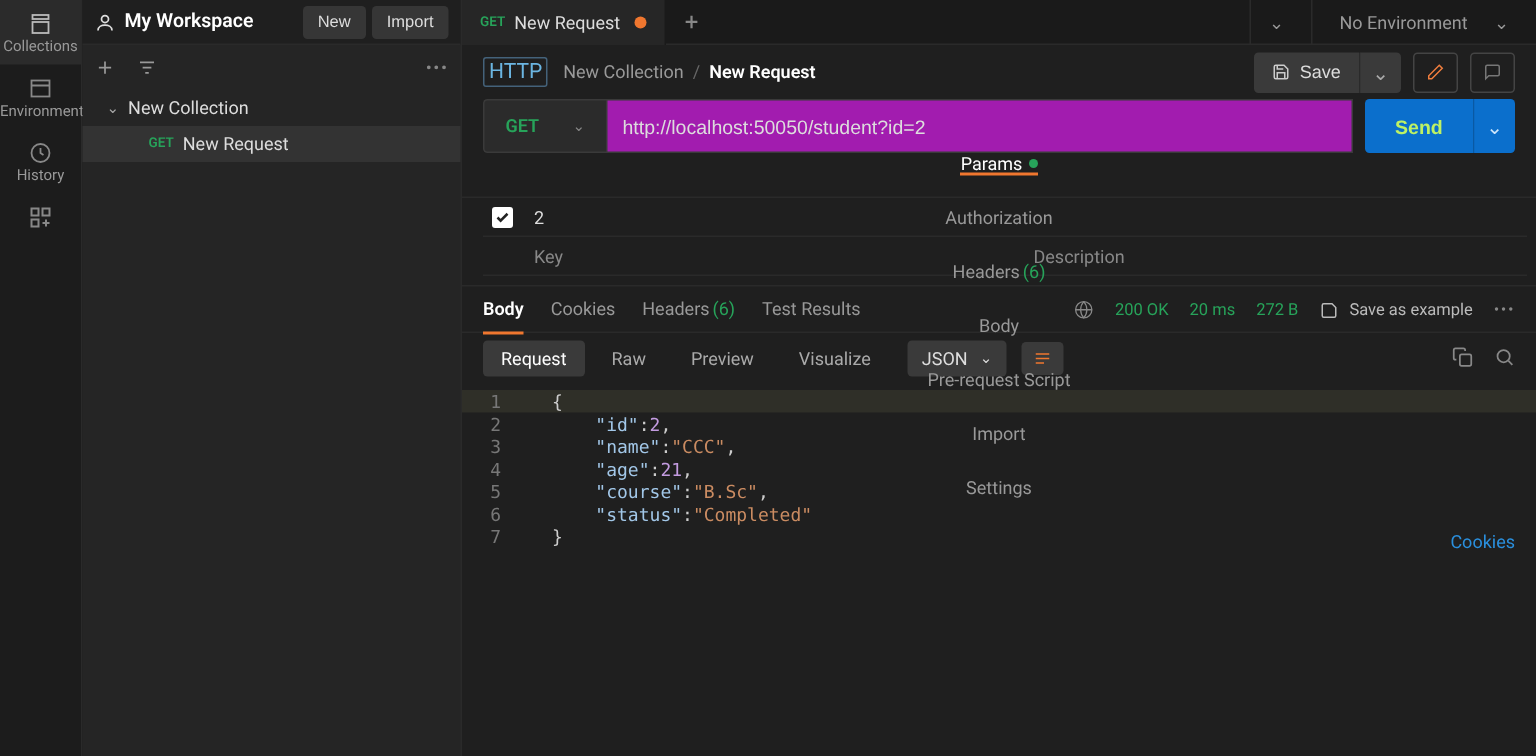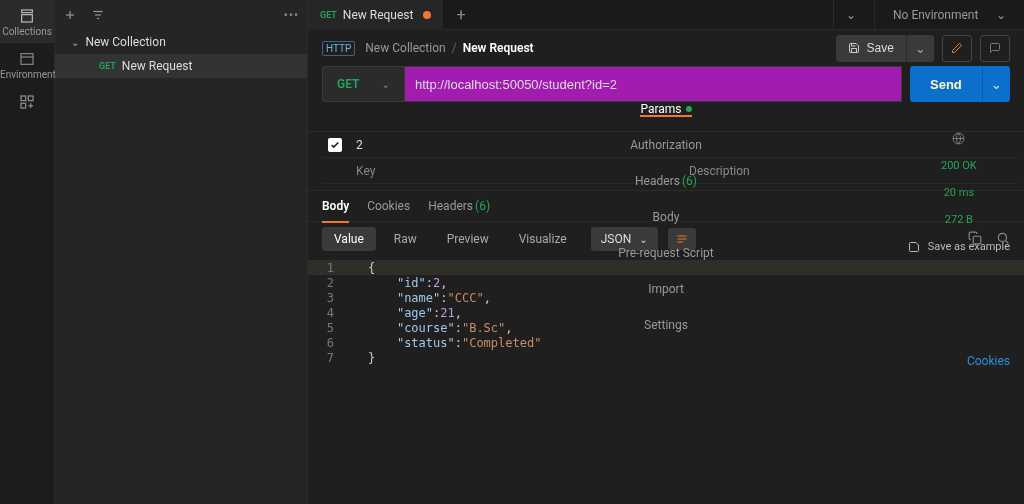--- a/index.html
+++ b/index.html
@@ -40,39 +40,39 @@
 .tab .method-tag { font-size: 9px; }
 .tab-name { color: #ddd; font-size: 12px; }
 .dirty { width: 8px; height: 8px; background: #f0772f; border-radius: 50%; margin-left: 10px; display: inline-block; }
 .tab-plus { color: #888; padding: 0 12px; cursor: pointer; font-size: 16px; }
 .env { margin-left: auto; display: flex; align-items: center; color: #999; }
 .env-select { padding: 0 18px 0 12px; border-left: 1px solid #2a2a2a; height: 30px; display: flex; align-items: center; cursor: pointer; }
 .env-noenv { padding: 0 18px; border-left: 1px solid #2a2a2a; height: 30px; display: flex; align-items: center; min-width: 150px; justify-content: space-between; cursor: pointer; }
 
 
 .crumb-row { height: 36px; display: flex; align-items: center; padding: 0 14px; }
-.http-badge { color: #6bb5e1; font-size: 10px; border: 1px solid #44627a; padding: 1px 3px; border-radius: 2px; margin-right: 10px; }
+.http-badge { color: #6bb5e1; font-size: 14px; border: 1px solid #44627a; padding: 1px 3px; border-radius: 2px; margin-right: 10px; }
 .crumb { color: #999; }
 .crumb-sep { color: #666; margin: 0 6px; }
 .crumb-strong { color: #fff; font-weight: 600; }
 .actions { margin-left: auto; display: flex; gap: 8px; }
 .save-grp { display: flex; }
 .save-btn { background: #3a3a3a; color: #ddd; border: none; padding: 6px 12px; border-radius: 3px 0 0 3px; display: flex; align-items: center; gap: 6px; cursor: pointer; font-size: 12px; }
 .save-drop { background: #3a3a3a; color: #aaa; border: none; border-left: 1px solid #2a2a2a; padding: 6px 8px; border-radius: 0 3px 3px 0; cursor: pointer; }
 .action-icon { border: 1px solid #444; padding: 5px 8px; border-radius: 3px; color: #f07e3e; cursor: pointer; display: flex; align-items: center; }
 .action-icon.gray { color: #777; }
 
 
 .url-row { display: flex; align-items: stretch; padding: 0 14px; height: 36px; gap: 0; }
 .method-select { background: #2b2b2b; border: 1px solid #3a3a3a; border-right: none; border-radius: 3px 0 0 3px; display: flex; align-items: center; padding: 0 14px; cursor: pointer; min-width: 82px; }
 .method-label { color: #27a35a; font-weight: 600; font-size: 12px; }
 .method-v { margin-left: auto; color: #888; font-size: 10px; }
 .url-input { flex: 1; background: #a21caf; border: 1px solid #3a3a3a; color: #ddd; padding: 0 10px; font-size: 13px; outline: none; }
 .send-grp { display: flex; margin-left: 8px; }
-.send-btn { background: #0b6fcc; color: #fef9c3; border: none; padding: 0 20px; border-radius: 3px 0 0 3px; font-weight: 600; font-size: 13px; cursor: pointer; }
+.send-btn { background: #0b6fcc; color: #bef264; border: none; padding: 0 20px; border-radius: 3px 0 0 3px; font-weight: 600; font-size: 13px; cursor: pointer; }
 .send-drop { background: #0b6fcc; color: #cfe6fb; border: none; border-left: 1px solid #0959a3; padding: 0 8px; border-radius: 0 3px 3px 0; cursor: pointer; }
 
 
 .req-tabs { height: 30px; display: flex; align-items: center; padding: 0 14px; gap: 22px; border-bottom: 1px solid #2a2a2a; position: relative; flex-direction: column; }
 .req-tab { color: #999; font-size: 12px; cursor: pointer; position: relative; height: 30px; display: flex; align-items: center; }
 .req-tab.active { color: #fff; }
 .req-tab.active::after { content: ""; position: absolute; left: 0; right: 0; bottom: -1px; height: 2px; background: #f0772f; }
 .t-dot { width: 6px; height: 6px; background: #27a35a; border-radius: 50%; display: inline-block; margin-left: 4px; }
 .t-badge { color: #27a35a; margin-left: 2px; }
 .cookies-link { margin-left: auto; color: #2a8fdd; cursor: pointer; }
@@ -84,21 +84,21 @@
 .pcell.desc { flex: 1; }
 .checkbox { width: 14px; height: 14px; background: #fff; border-radius: 2px; margin-right: 10px; display: flex; align-items: center; justify-content: center; margin-left: 6px; }
 .checkbox svg { display: block; }
 .prow.head .pcell { color: #888; }
 
 
 .res-tabs { height: 32px; display: flex; align-items: center; padding: 0 14px; gap: 18px; border-bottom: 1px solid #2a2a2a; border-top: 1px solid #2a2a2a; margin-top: 6px; }
 .res-tab { color: #999; font-size: 12px; cursor: pointer; position: relative; height: 32px; display: flex; align-items: center; }
 .res-tab.active { color: #fff; font-weight: 600; }
 .res-tab.active::after { content: ""; position: absolute; left: 0; right: 0; bottom: -1px; height: 2px; background: #f0772f; }
-.res-status { margin-left: auto; display: flex; align-items: center; gap: 14px; font-size: 11px; flex-direction: column; }
+.res-status { margin-left: auto; display: flex; align-items: center; gap: 14px; font-size: 11px; }
 .ok, .ms, .bytes { color: #27a35a; }
 .save-ex { color: #bbb; display: flex; align-items: flex-end; gap: 8px; cursor: pointer; }
 .res-dots { color: #888; cursor: pointer; letter-spacing: 1px; }
 
 
 .view-row { height: 34px; display: flex; align-items: center; padding: 0 14px; gap: 6px; }
 .view-btn { color: #aaa; padding: 5px 12px; border-radius: 3px; cursor: pointer; font-size: 12px; }
 .view-btn.active { background: #3a3a3a; color: #fff; }
 .fmt-select { background: #3a3a3a; color: #ddd; padding: 5px 10px; border-radius: 3px; display: flex; align-items: center; gap: 8px; cursor: pointer; margin-left: 6px; }
 .wrap-btn { background: #3a3a3a; padding: 5px 7px; border-radius: 3px; margin-left: 4px; cursor: pointer; display:flex; align-items:center; }
@@ -130,31 +130,47 @@
       <div>Collections</div>
     </div>
     <div class="rail-item">
       <svg width="18" height="16" viewBox="0 0 24 24" fill="none" stroke="#888" stroke-width="1.8">
           <rect x="3" y="4" width="18" height="16"></rect>
           <line x1="3" y1="9" x2="21" y2="9"></line>
         </svg>
       <div>Environments</div>
     </div>
     <div class="rail-item">
+      <svg width="18" height="16" viewBox="0 0 24 24" fill="none" stroke="#888" stroke-width="1.8">
+          <circle cx="12" cy="12" r="9"></circle>
+          <polyline points="12 7 12 12 15 14"></polyline>
+        </svg>
+      <div>History</div>
+    </div>
+    <div class="rail-item">
       <svg width="16" height="16" viewBox="0 0 24 24" fill="none" stroke="#888" stroke-width="2">
           <rect x="3" y="3" width="7" height="7"></rect>
           <rect x="3" y="14" width="7" height="7"></rect>
           <rect x="14" y="3" width="7" height="7"></rect>
           <line x1="17.5" y1="14" x2="17.5" y2="21"></line>
           <line x1="14" y1="17.5" x2="21" y2="17.5"></line>
         </svg>
     </div>
   </div>
 
   <div class="sidebar">
+    <div class="ws-header">
+      <svg width="14" height="14" viewBox="0 0 24 24" fill="none" stroke="#ddd" stroke-width="2">
+          <circle cx="12" cy="8" r="4"></circle>
+          <path d="M4 21c0-4 4-6 8-6s8 2 8 6"></path>
+        </svg>
+      <span class="ws-title">My Workspace</span>
+      <button class="btn-small">New</button>
+      <button class="btn-small">Import</button>
+    </div>
     <div class="side-tools">
       <span class="tool-icon">
           <svg width="14" height="14" viewBox="0 0 24 24" fill="none" stroke="#999" stroke-width="2">
             <line x1="12" y1="5" x2="12" y2="19"></line>
             <line x1="5" y1="12" x2="19" y2="12"></line>
           </svg>
         </span>
       <span class="tool-icon">
           <svg width="14" height="14" viewBox="0 0 24 24" fill="none" stroke="#999" stroke-width="2">
             <line x1="4" y1="6" x2="20" y2="6"></line>
@@ -272,41 +288,42 @@
       </div>
     </div>
 
     <div class="res-tabs">
       <span class="res-tab active">Body</span>
       <span class="res-tab">Cookies</span>
       <span class="res-tab">
           <span>Headers</span> 
           <span class="t-badge">(6)</span>
         </span>
+      <span class="res-tab">Test Results</span>
       <div class="res-status">
         <svg width="13" height="13" viewBox="0 0 24 24" fill="none" stroke="#888" stroke-width="1.6">
             <circle cx="12" cy="12" r="10"></circle>
             <line x1="2" y1="12" x2="22" y2="12"></line>
             <path d="M12 2a15 15 0 0 1 0 20a15 15 0 0 1 0-20"></path>
           </svg>
         <span class="ok"><span>200</span> <span>OK</span></span>
         <span class="ms">20 ms</span>
         <span class="bytes">272 B</span>
         <span class="save-ex">
           <svg width="12" height="12" viewBox="0 0 24 24" fill="none" stroke="#bbb" stroke-width="2">
               <path d="M19 21H5a2 2 0 0 1-2-2V5a2 2 0 0 1 2-2h11l5 5v11a2 2 0 0 1-2 2z"></path>
             </svg>
           <span>Save as example</span>
         </span>
         <span class="res-dots">•••</span>
       </div>
     </div>
 
     <div class="view-row">
-      <span class="view-btn active">Value</span>
+      <span class="view-btn active">Request</span>
       <span class="view-btn">Raw</span>
       <span class="view-btn">Preview</span>
       <span class="view-btn">Visualize</span>
       <span class="fmt-select">
           <span>JSON</span>
           <span style="font-size:10px">⌄</span>
         </span>
       <span class="wrap-btn">
           <svg width="14" height="12" viewBox="0 0 24 24" fill="none" stroke="#f0772f" stroke-width="2">
             <line x1="3" y1="6" x2="21" y2="6"></line>

